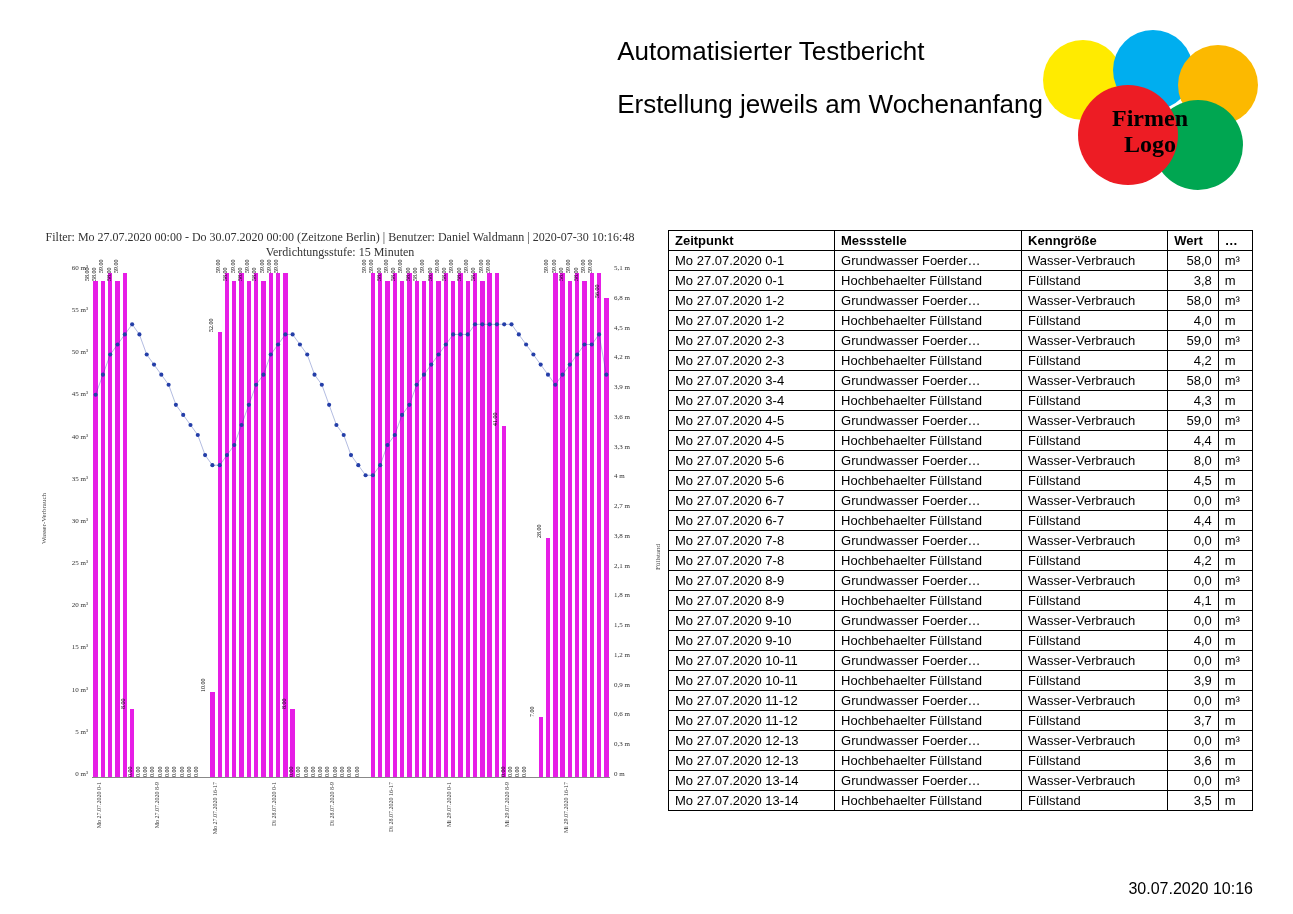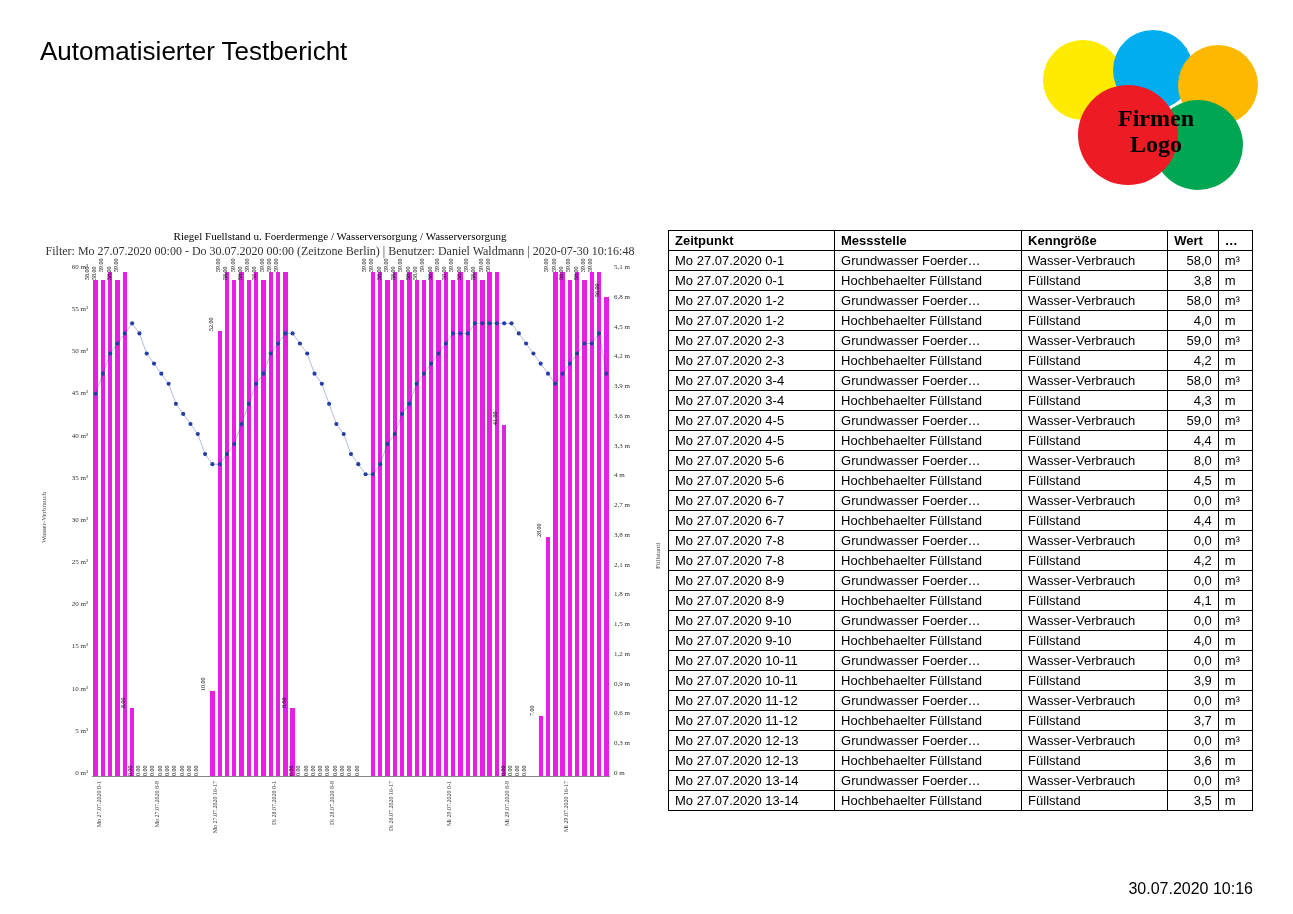--- a/index.html
+++ b/index.html
@@ -6,31 +6,31 @@
   body {
     margin: 0;
     font-family: Arial, Helvetica, sans-serif;
     background: #fff;
     color: #000;
     width: 1293px;
     height: 914px;
     position: relative;
     padding: 30px 40px 30px 40px;
   }
-  .header { display:flex; justify-content:space-between; align-items:flex-start; }
+  .header { display:flex; justify-content:flex-end; align-items:flex-start; }
   .titles h1 { font-size: 26px; font-weight: 400; margin: 6px 0 22px 0; }
   .titles h2 { font-size: 26px; font-weight: 400; margin: 0; }
   .logo { position: relative; width: 210px; height: 170px; }
   .logo .bubble { position:absolute; border-radius:50%; }
   .b-yellow { width:80px; height:80px; background:#ffeb00; left:0; top:10px; }
   .b-blue   { width:80px; height:80px; background:#00aeef; left:70px; top:0px; }
   .b-orange { width:80px; height:80px; background:#fcb900; left:135px; top:15px; }
   .b-green  { width:90px; height:90px; background:#00a651; left:110px; top:70px; }
   .b-red    { width:100px; height:100px; background:#ed1c24; left:35px; top:55px; }
-  .logo-text { position:absolute; left:53px; top:75px; font-family: "Times New Roman", serif; font-size:24px; font-weight:bold; color:#000; text-align:center; width:120px; line-height:1.1;}
+  .logo-text { position:absolute; left:47px; top:75px; font-family: "Times New Roman", serif; font-size:24px; font-weight:bold; color:#000; text-align:center; width:120px; line-height:1.1;}
   .content { display:flex; margin-top: 30px; gap: 28px; }
   .chart-pane { flex: 0 0 600px; }
   .chart-title { font-family: "Times New Roman", serif; font-size:11px; text-align:center; margin-bottom:2px; }
   .chart-sub { font-family: "Times New Roman", serif; font-size:12px; text-align:center; color:#333; }
   .chart-area { position:relative; height: 560px; margin-top:4px; }
   .yaxis-left, .yaxis-right { position:absolute; top:0; bottom:46px; display:flex; flex-direction:column; justify-content:space-between; font-size:7px; color:#333; font-family:"Times New Roman",serif;}
   .yaxis-left { left:22px; text-align:right; width:26px; }
   .yaxis-right { right:0; text-align:left; width:26px; }
   .ylabel-left, .ylabel-right { position:absolute; top:50%; font-size:7px; font-family:"Times New Roman",serif; color:#444;}
   .ylabel-left { left:4px; transform: translateY(-50%) rotate(-90deg); transform-origin:left center;}
@@ -56,35 +56,36 @@
   table.data td.ellip { max-width:160px; }
   table.data td.num { text-align:right; }
   .footer-ts { position:absolute; right:40px; bottom:16px; font-size:16px; }
 </style>
 </head>
 <body>
 
 <div class="header">
   <div class="titles">
     <h1>Automatisierter Testbericht</h1>
+    <h2>Erstellung jeweils am Wochenanfang</h2>
   </div>
   <div class="logo">
     <div class="bubble b-yellow"></div>
     <div class="bubble b-blue"></div>
     <div class="bubble b-orange"></div>
     <div class="bubble b-green"></div>
     <div class="bubble b-red"></div>
     <div class="logo-text"><span>Firmen</span><br><span>Logo</span></div>
   </div>
 </div>
 
 <div class="content">
   <div class="chart-pane">
-    <div class="chart-title">Riegel Fuellstand u. Foerdermenge / Wasserversorgung / Wasserversorgung</div>
     <div class="chart-sub">Filter: Mo 27.07.2020 00:00 - Do 30.07.2020 00:00 (Zeitzone Berlin) | Benutzer: Daniel Waldmann | 2020-07-30 10:16:48</div>
+    <div class="chart-sub">Verdichtungsstufe: 15 Minuten</div>
     <div class="chart-area">
       <div class="ylabel-left">Wasser-Verbrauch</div>
       <div class="ylabel-right">Füllstand</div>
       <div class="yaxis-left" id="yaxis-left">
           <span>60 m³</span>
           <span>55 m³</span>
           <span>50 m³</span>
           <span>45 m³</span>
           <span>40 m³</span>
           <span>35 m³</span>

